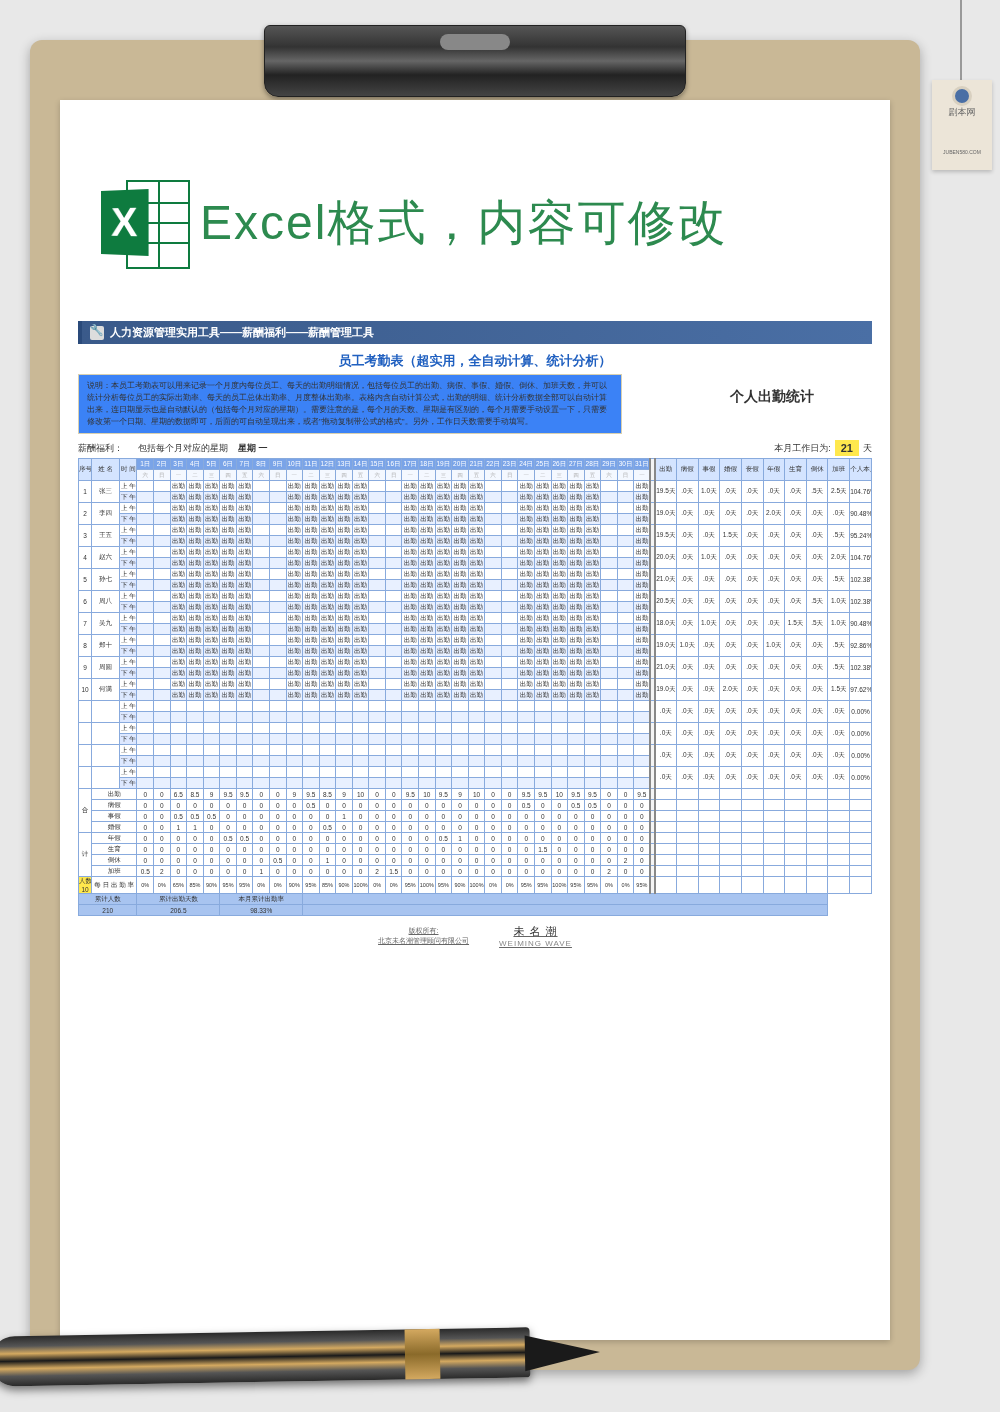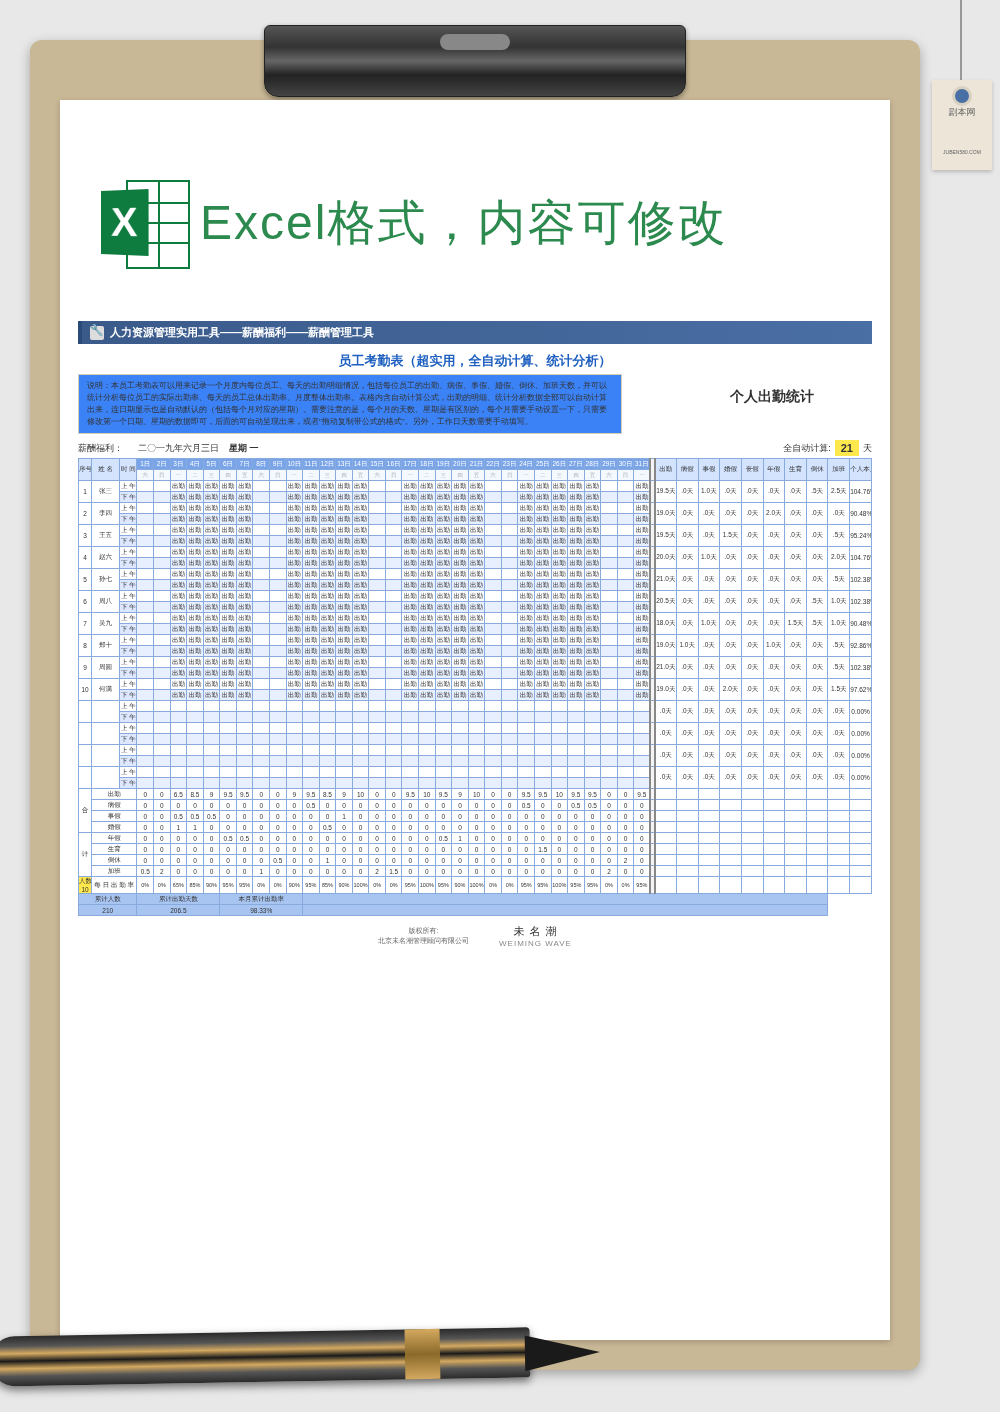--- a/index.html
+++ b/index.html
@@ -200,21 +200,21 @@
   .sheet .time-col{width:16px;}
   .sheet .day-col{width:15.3px;}
   .sheet .stat-col{width:20px;font-size:6px;}
   .sheet .summary-label{background:#fff;}
   .sheet .yellow{background:#ffe84d;}
   .sheet .footer-blue td{background:#a8c4f0;}
   .sheet .rot{font-size:5.5px;}
 
   .copyright{
     text-align:center;font-size:7px;color:#666;padding:8px 0;
-    display:flex;justify-content:center;align-items:center;gap:30px;
+    display:flex;justify-content:center;align-items:center;gap:30px;text-decoration:underline;
   }
   .wave-logo{font-size:8px;color:#888;letter-spacing:1px;}
 </style>
 </head>
 <body>
 
 <div class="hang-string"></div>
 <div class="hang-tag">
   <div>剧本网</div>
   <div style="font-size:5px;margin-top:30px;">JUBEN580.COM</div>
@@ -244,26 +244,26 @@
 
       <div class="desc-row">
         <div class="desc">说明：本员工考勤表可以用来记录一个月度内每位员工、每天的出勤明细情况，包括每位员工的出勤、病假、事假、婚假、倒休、加班天数，并可以统计分析每位员工的实际出勤率、每天的员工总体出勤率、月度整体出勤率。表格内含自动计算公式，出勤的明细、统计分析数据全部可以自动计算出来，连日期显示也是自动默认的（包括每个月对应的星期）。需要注意的是，每个月的天数、星期是有区别的，每个月需要手动设置一下，只需要修改第一个日期、星期的数据即可，后面的可自动呈现出来，或者"拖动复制带公式的格式"。另外，工作日天数需要手动填写。</div>
         <div class="stat-title">个人出勤统计</div>
       </div>
 
       <div class="date-row">
         <div>
           <span>薪酬福利：</span>
           &nbsp;&nbsp;&nbsp;&nbsp;
-          <span>二〇一九年六月三日</span>
+          <span>包括每个月对应的星期</span>
           &nbsp;&nbsp;
           <b>星期 一</b>
         </div>
         <div class="work-days">
-          <span>全自动计算:</span>
+          <span>本月工作日为:</span>
           <span class="num">21</span>
           <span>天</span>
         </div>
       </div>
 
       <table class="sheet" id="sheet">
           <colgroup>
             <col class="idx-col">
             <col class="name-col">
             <col class="time-col">

